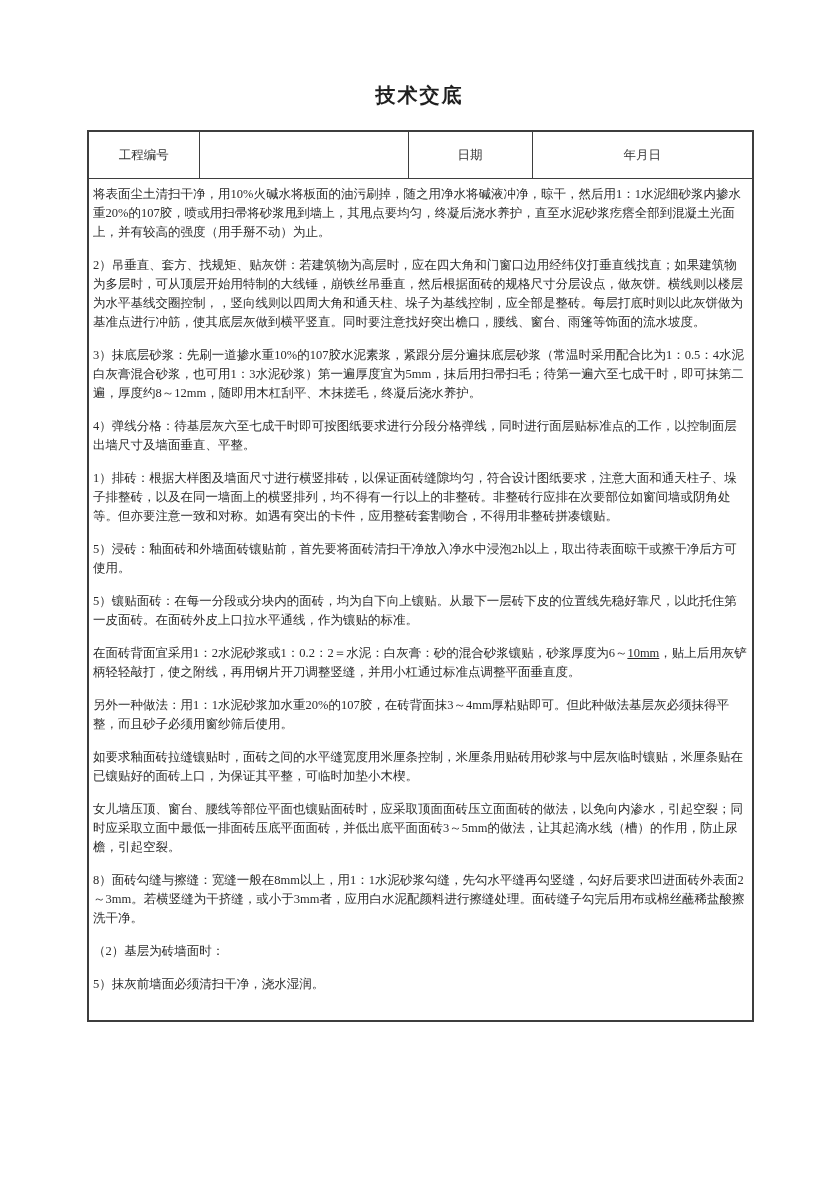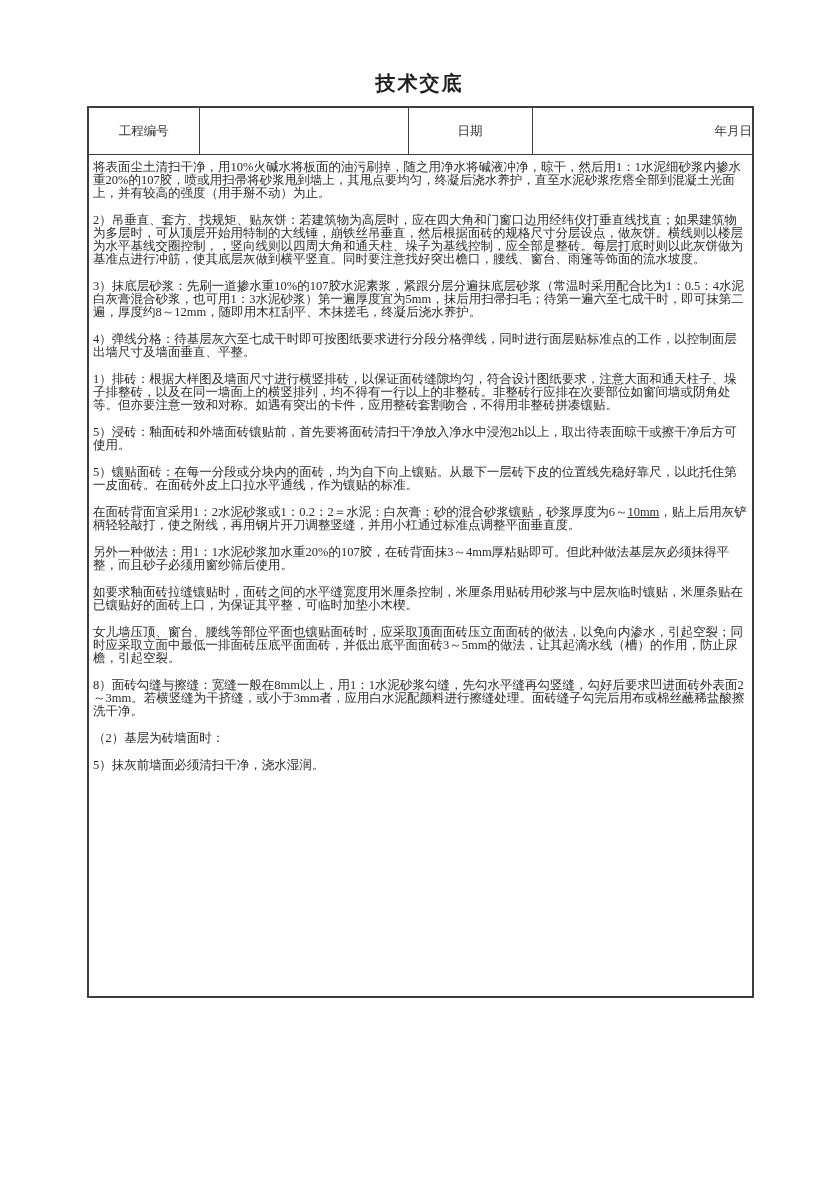--- a/index.html
+++ b/index.html
@@ -14,21 +14,21 @@
     font-family: "Liberation Serif", "DejaVu Serif", serif;
     color: #2b2b2b;
   }
   .doc {
     position: absolute;
     left: 87px;
     top: 0;
     width: 665px;
   }
   .doc-title {
-    margin: 0;
+    margin: 12px;
     padding-top: 70px;
     padding-bottom: 9px;
     text-align: center;
     font-size: 20px;
     font-weight: 600;
     letter-spacing: 2px;
     color: #1f1f1f;
   }
   table.sheet {
     border-collapse: collapse;
@@ -40,36 +40,36 @@
     border: 1px solid #3e3e3e;
     font-size: 12.5px;
     color: #333333;
     padding: 0;
   }
   td.lbl {
     text-align: center;
     vertical-align: middle;
   }
   td.val {
-    text-align: right;
+    text-align: center;
     vertical-align: middle;
   }
   tr.hdr-row-1 td { height: 45px; }
   tr.hdr-row-2 td { height: 46px; }
   td.body-cell { vertical-align: top; }
   .body-inner {
     box-sizing: border-box;
     height: 841px;
     overflow: hidden;
     padding: 6px 5px 0 4px;
   }
   .body-inner p {
     margin: 14px 0;
     font-size: 12.5px;
-    line-height: 13px;
+    line-height: 19px;
     color: #2b2b2b;
     text-align: left;
     word-break: break-all;
   }
   .body-inner p:first-child { margin-top: 0; }
   .u-seg { text-decoration: underline; }
 </style>
 </head>
 <body>
 

